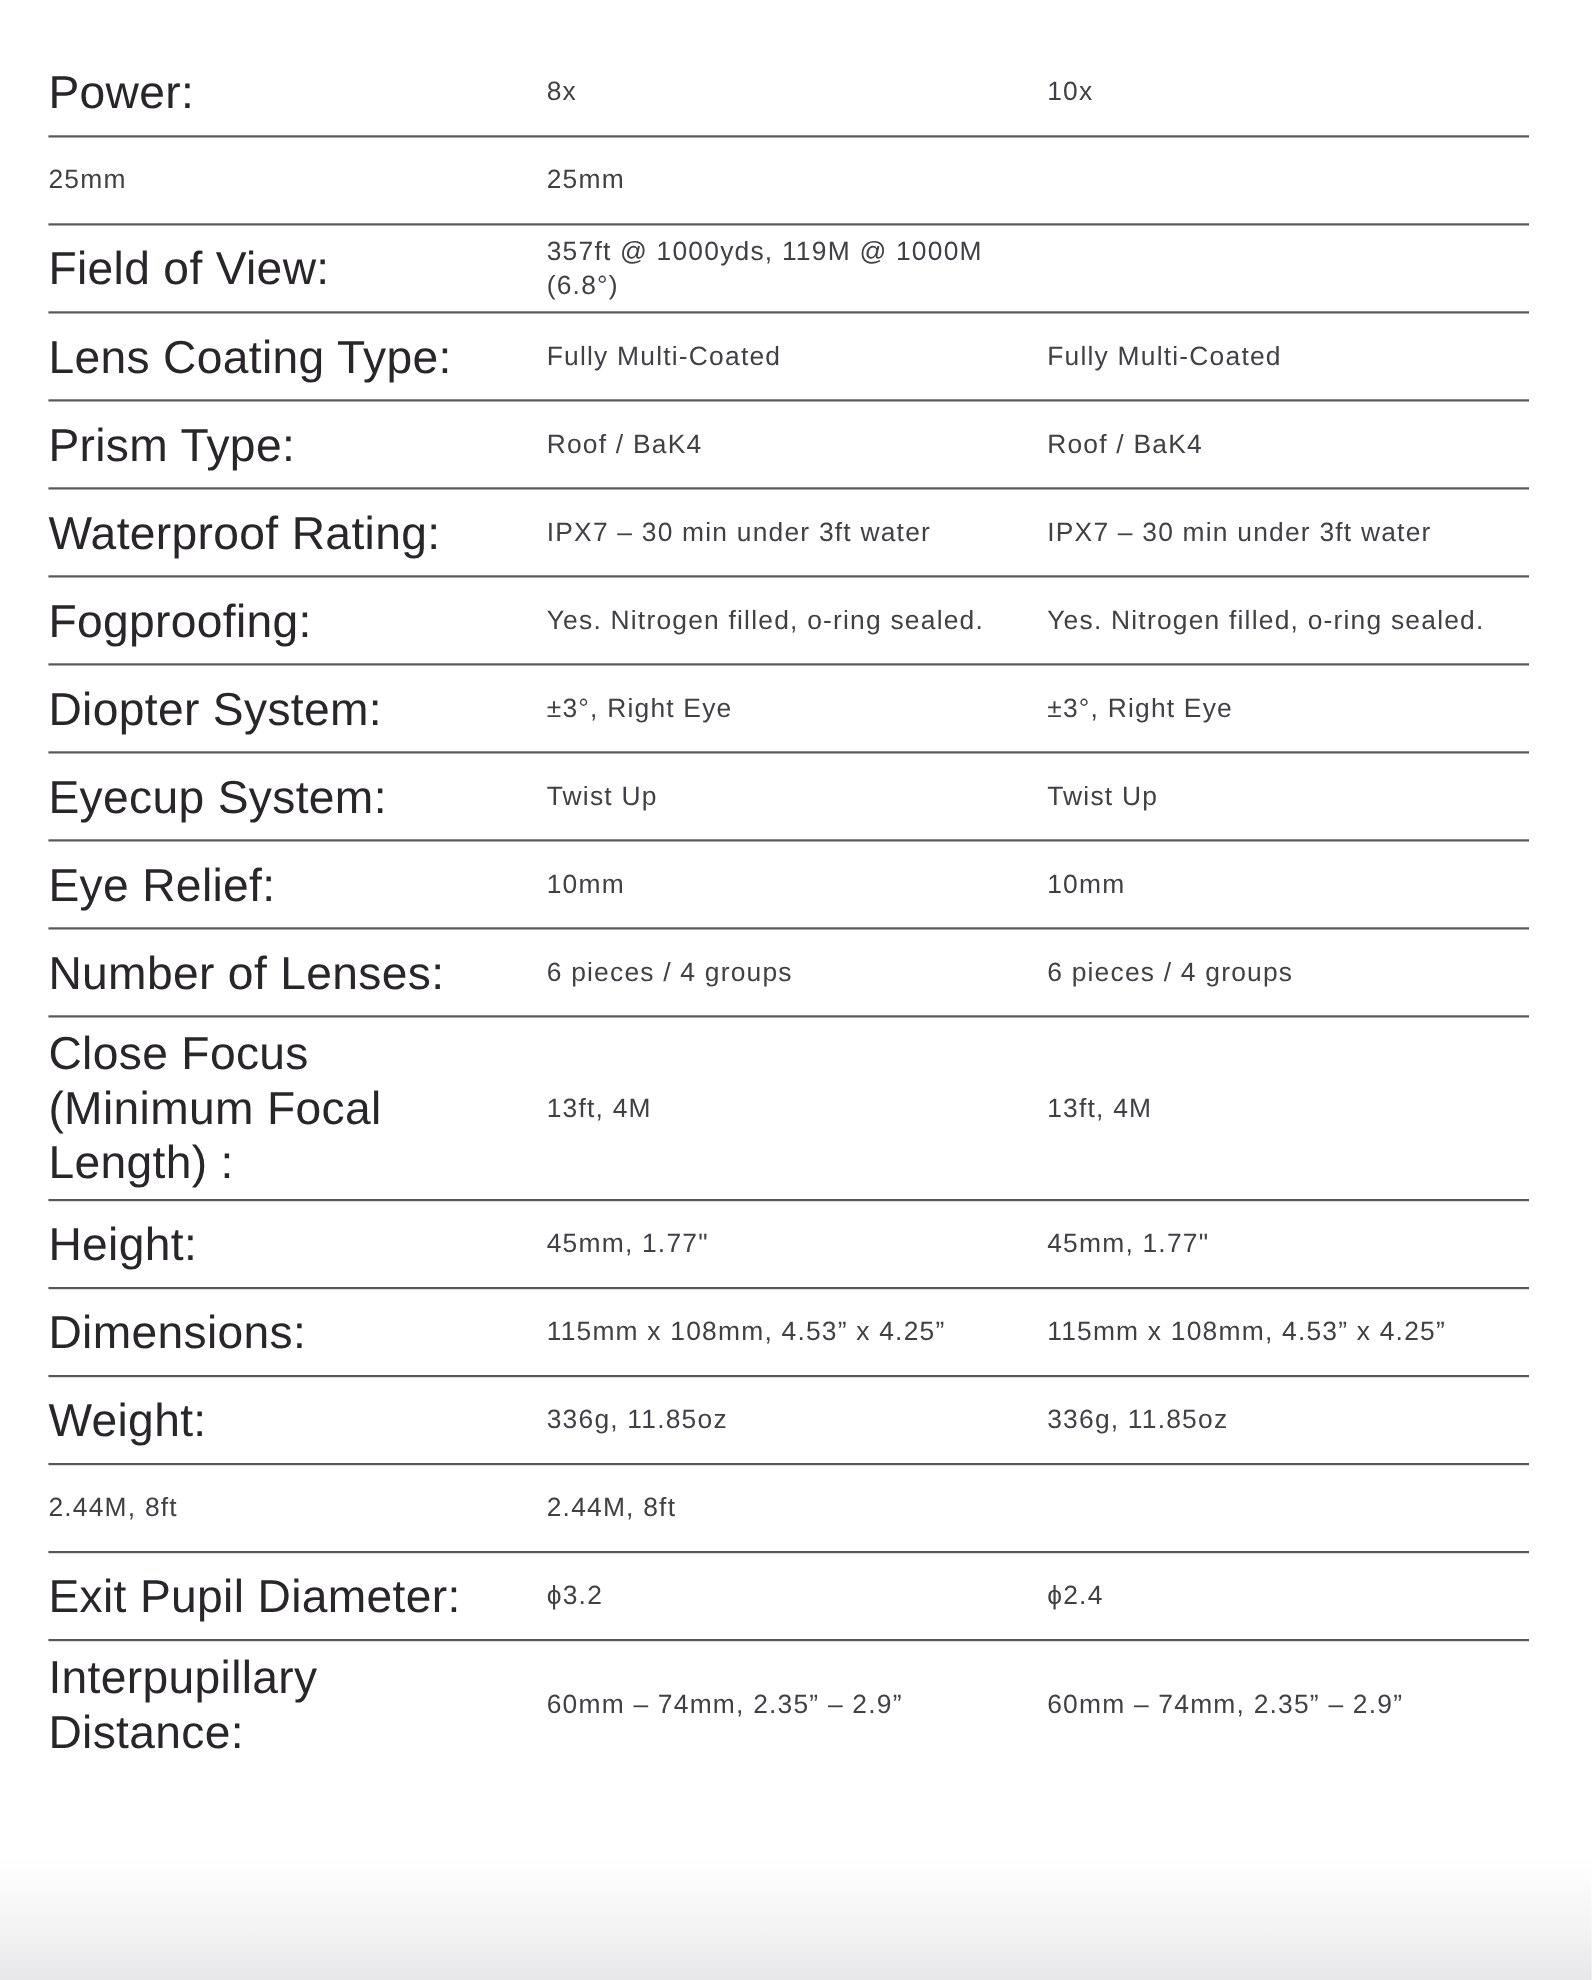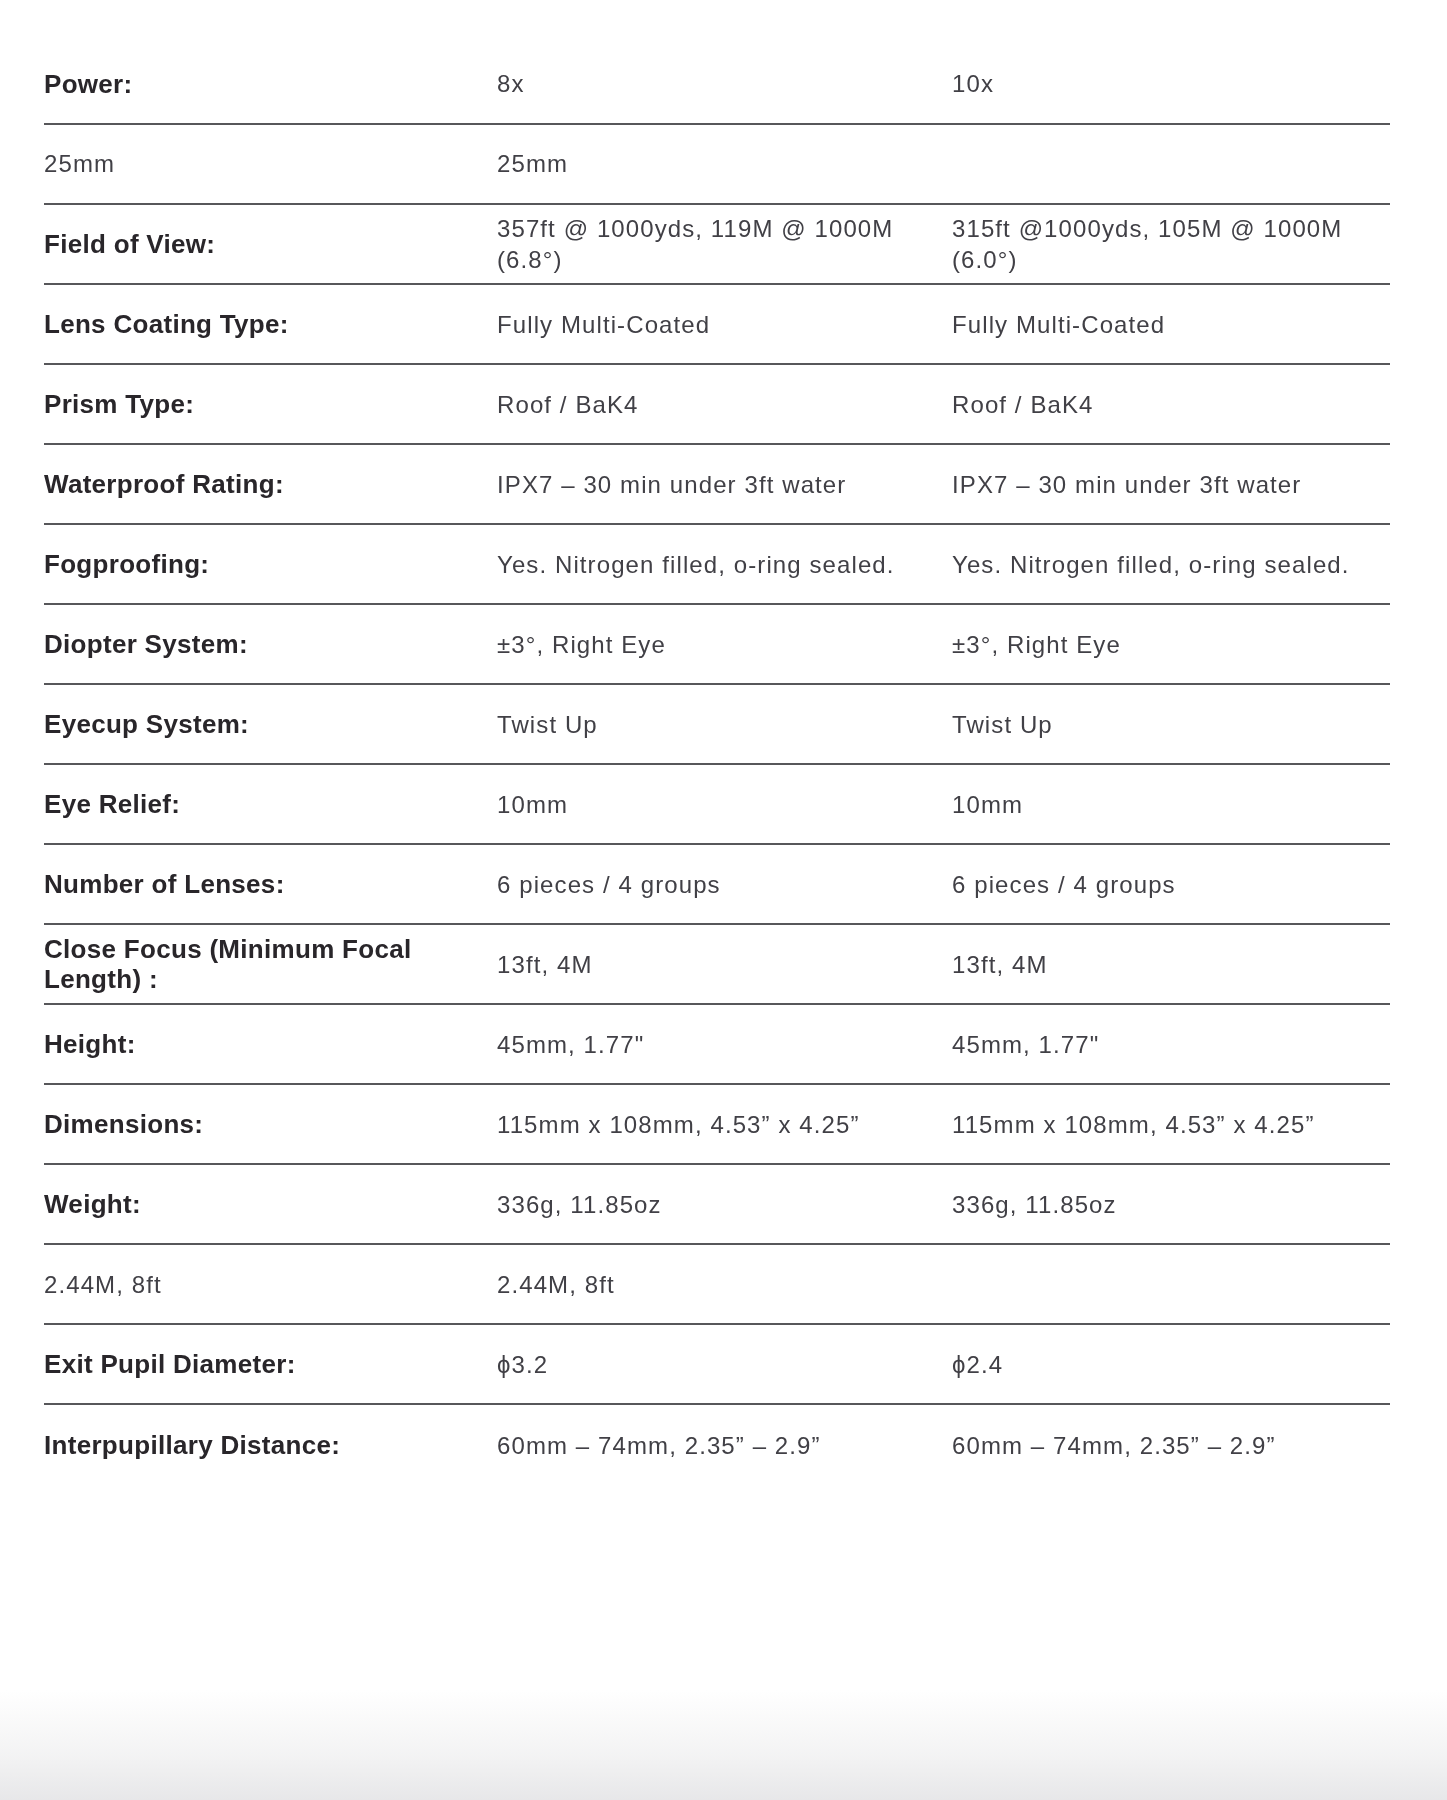--- a/index.html
+++ b/index.html
@@ -18,22 +18,22 @@
     display: grid;
     grid-template-columns: 453px 455px 1fr;
     align-items: center;
     min-height: 80px;
     box-sizing: border-box;
     padding: 8px 0;
     border-bottom: 2px solid #57575a;
   }
   .spec-row:last-child { border-bottom: none; }
   .spec-label {
-    font-size: 26px;
-    font-weight: 700;
+    font-size: 42px;
+    font-weight: 400;
     color: #29262a;
     letter-spacing: 0.3px;
     line-height: 1.18;
     padding-right: 24px;
   }
   .spec-value {
     font-size: 24px;
     font-weight: 400;
     color: #414046;
     letter-spacing: 1.1px;
@@ -61,21 +61,20 @@
     </div>
 
     <div class="spec-row">
       <div class="spec-value">25mm</div>
       <div class="spec-value">25mm</div>
     </div>
 
     <div class="spec-row">
       <div class="spec-label">Field of View:</div>
       <div class="spec-value">357ft @ 1000yds, 119M @ 1000M (6.8°)</div>
-      <div class="spec-value">315ft @1000yds, 105M @ 1000M (6.0°)</div>
     </div>
 
     <div class="spec-row">
       <div class="spec-label">Lens Coating Type:</div>
       <div class="spec-value">Fully Multi-Coated</div>
       <div class="spec-value">Fully Multi-Coated</div>
     </div>
 
     <div class="spec-row">
       <div class="spec-label">Prism Type:</div>

